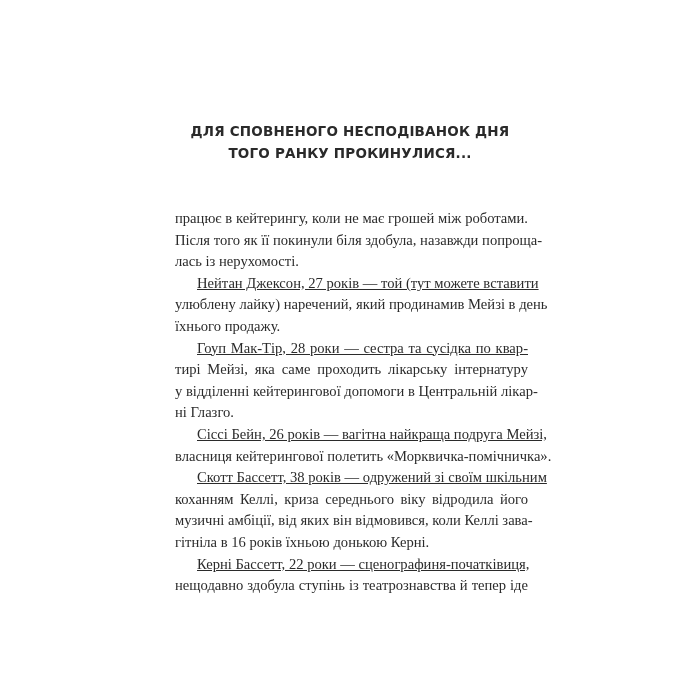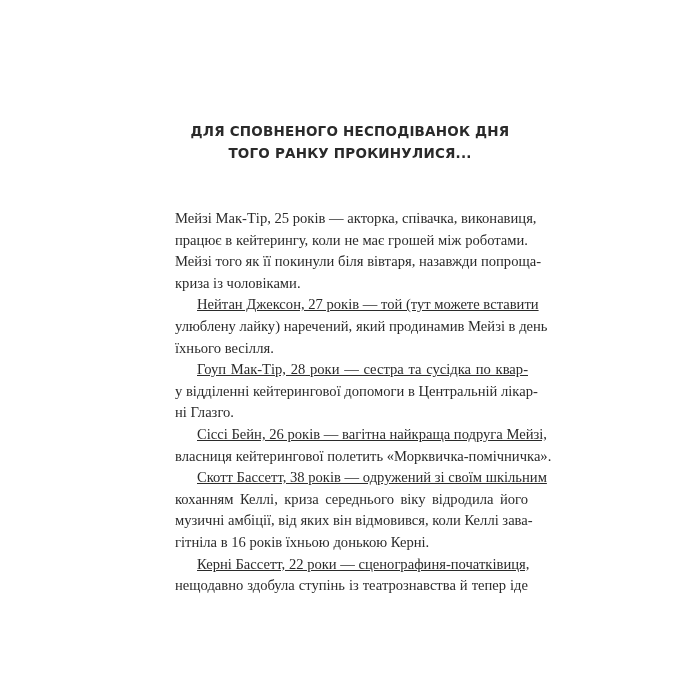--- a/index.html
+++ b/index.html
@@ -27,32 +27,32 @@
 <body>
 
 <div class="page">
   <div class="heading">
     <div>ДЛЯ СПОВНЕНОГО НЕСПОДІВАНОК ДНЯ</div>
     <div>ТОГО РАНКУ ПРОКИНУЛИСЯ...</div>
   </div>
 
   <div class="body">
     <div class="para">
-      <span class="line">Мейзі Мак-Тір, 25 років — акторка, співачка, виконавиця,</span>
       <span class="line">працює в кейтерингу, коли не має грошей між роботами.</span>
-      <span class="line">Мейзі того як її покинули біля вівтаря, назавжди попроща-</span>
-      <span class="line last">криза із чоловіками.</span>
+      <span class="line">Після того як її покинули біля здобула, назавжди попроща-</span>
+      <span class="line last">лась із нерухомості.</span>
     </div>
     <div class="para">
       <span class="line indent">Нейтан Джексон, 27 років — той (тут можете вставити</span>
       <span class="line">улюблену лайку) наречений, який продинамив Мейзі в день</span>
-      <span class="line last">їхнього весілля.</span>
+      <span class="line last">їхнього продажу.</span>
     </div>
     <div class="para">
       <span class="line indent">Гоуп Мак-Тір, 28 роки — сестра та сусідка по квар-</span>
+      <span class="line">тирі Мейзі, яка саме проходить лікарську інтернатуру</span>
       <span class="line">у відділенні кейтерингової допомоги в Центральній лікар-</span>
       <span class="line last">ні Глазго.</span>
     </div>
     <div class="para">
       <span class="line indent">Сіссі Бейн, 26 років — вагітна найкраща подруга Мейзі,</span>
       <span class="line">власниця кейтерингової полетить «Морквичка-помічничка».</span>
     </div>
     <div class="para">
       <span class="line indent">Скотт Бассетт, 38 років — одружений зі своїм шкільним</span>
       <span class="line">коханням Келлі, криза середнього віку відродила його</span>

